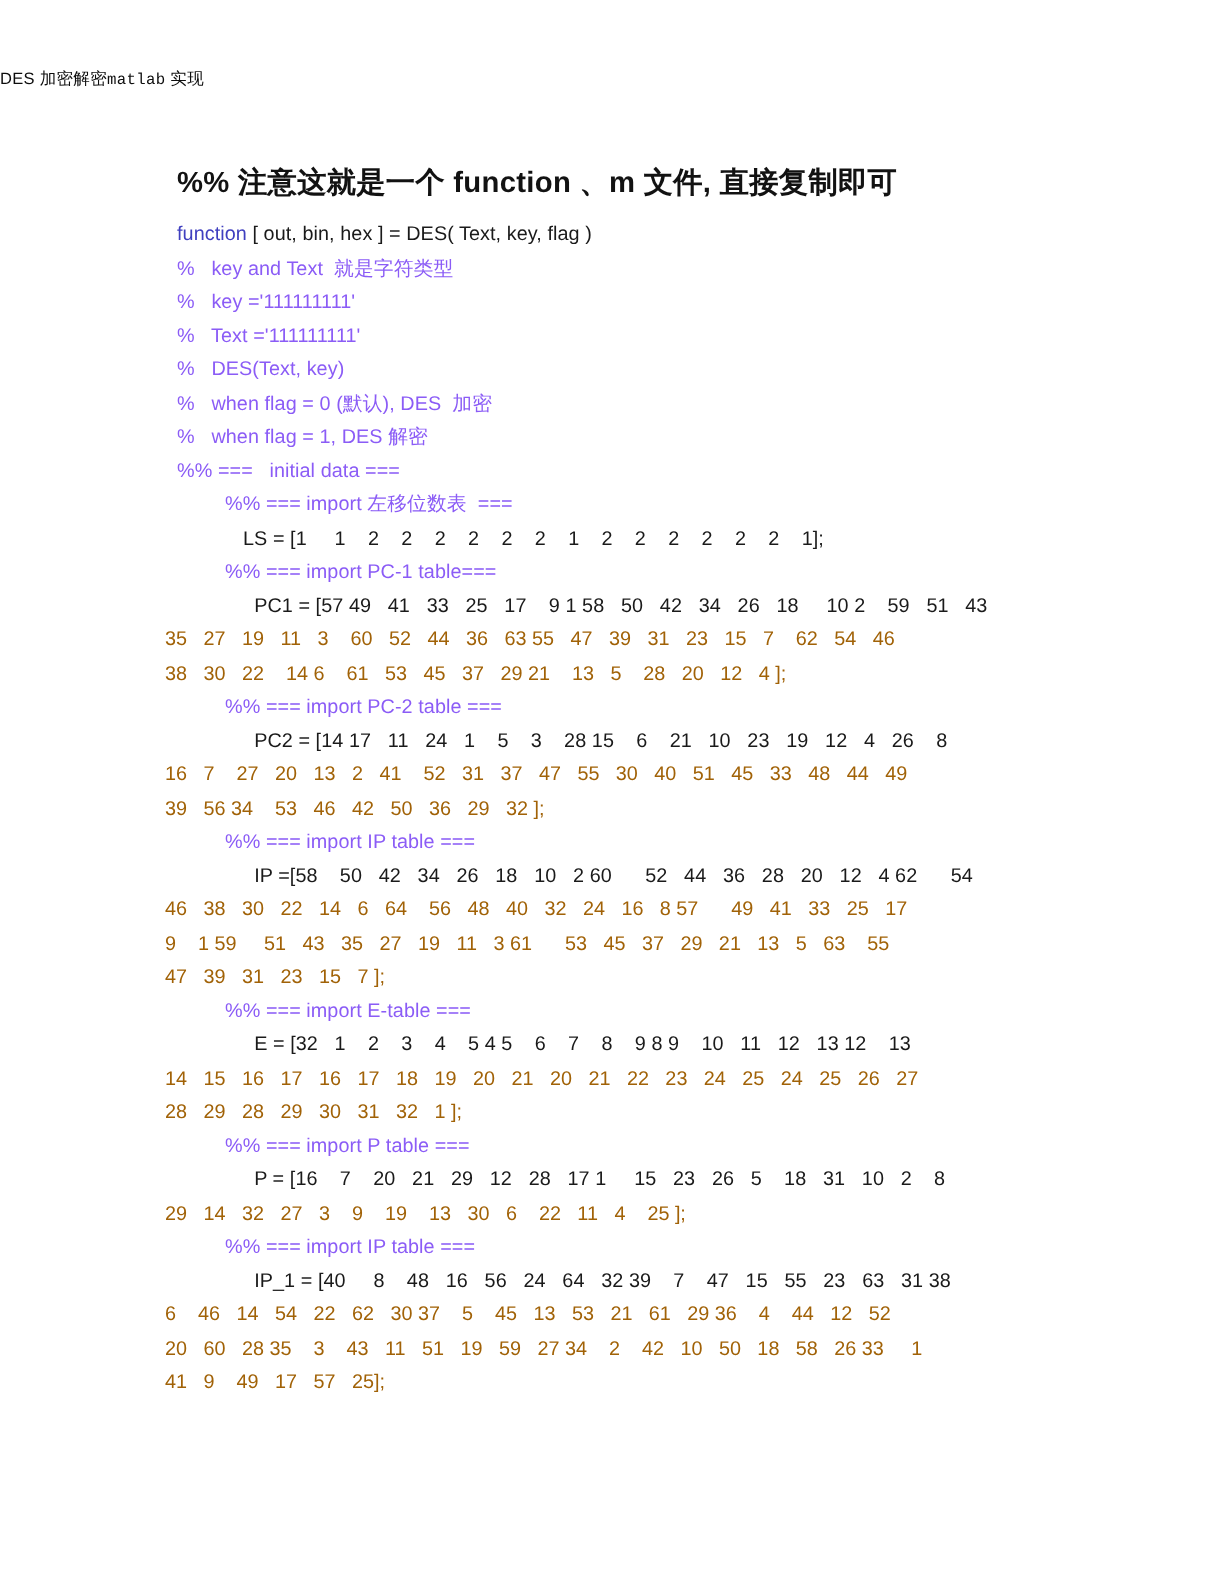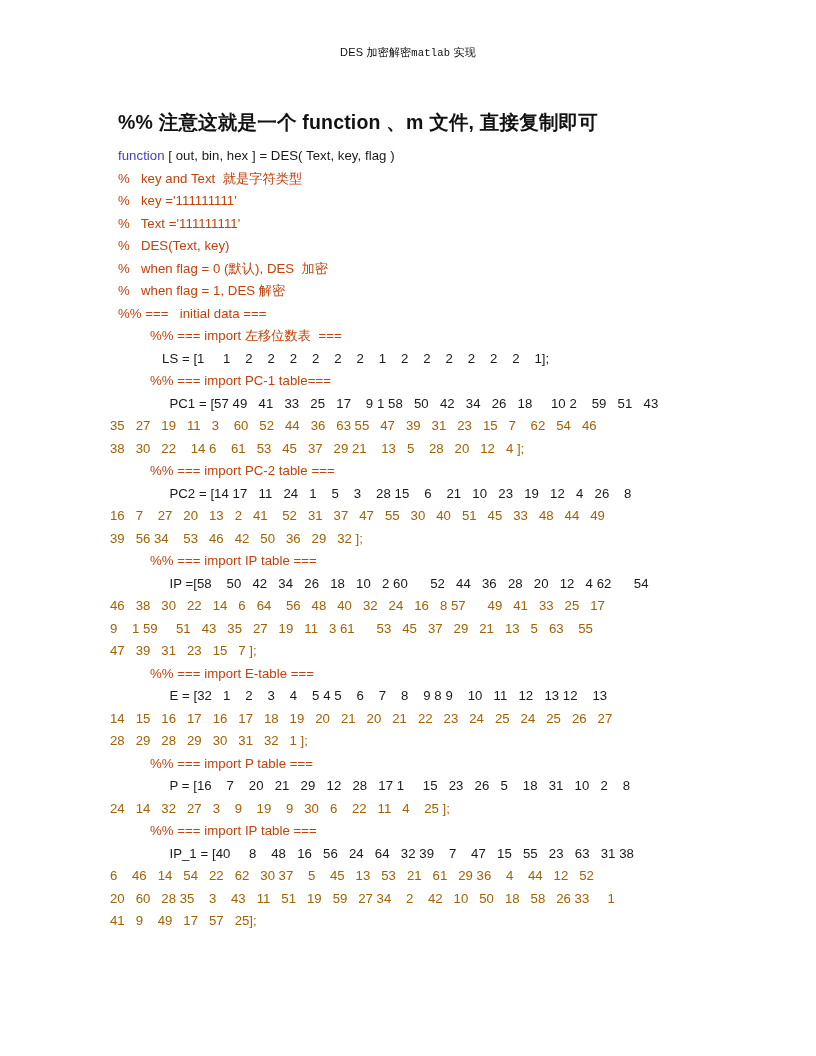--- a/index.html
+++ b/index.html
@@ -20,21 +20,20 @@
     width: 816px;
     height: 1056px;
     background: #ffffff;
     box-sizing: border-box;
   }
   .doc-header {
     position: absolute;
     left: 0;
     top: 45px;
     width: 816px;
-    text-align: center;
     font-size: 11px;
     color: #0d0d0d;
     letter-spacing: 0.2px;
   }
   .doc-header .mono-word {
     font-family: "Liberation Mono", monospace;
     font-size: 10.5px;
   }
   .content {
     position: absolute;
@@ -55,21 +54,21 @@
     font-size: 13.2px;
     line-height: 22.5px;
     color: #1a1a1a;
     white-space: pre;
     letter-spacing: 0.05px;
   }
   .kw {
     color: #3f3fbf;
   }
   .cmt {
-    color: #c2410c;
+    color: #8b5cf6;
   }
   
   .wrap-row {
     font-size: 13.2px;
     line-height: 22.5px;
     color: #a16207;
     white-space: pre;
     margin-left: -8px;
   }
   .ind2 { padding-left: 32px; }
@@ -118,21 +117,21 @@
     <div class="wrap-row">9    1 59     51   43   35   27   19   11   3 61      53   45   37   29   21   13   5   63    55</div>
     <div class="wrap-row">47   39   31   23   15   7 ];</div>
 
     <div class="code-line cmt ind2">%% === import E-table ===</div>
     <div class="code-line ind3">  E = [32   1    2    3    4    5 4 5    6    7    8    9 8 9    10   11   12   13 12    13</div>
     <div class="wrap-row">14   15   16   17   16   17   18   19   20   21   20   21   22   23   24   25   24   25   26   27</div>
     <div class="wrap-row">28   29   28   29   30   31   32   1 ];</div>
 
     <div class="code-line cmt ind2">%% === import P table ===</div>
     <div class="code-line ind3">  P = [16    7    20   21   29   12   28   17 1     15   23   26   5    18   31   10   2    8</div>
-    <div class="wrap-row">24   14   32   27   3    9    19    9   30   6    22   11   4    25 ];</div>
+    <div class="wrap-row">29   14   32   27   3    9    19    13   30   6    22   11   4    25 ];</div>
 
     <div class="code-line cmt ind2">%% === import IP table ===</div>
     <div class="code-line ind3">  IP_1 = [40     8    48   16   56   24   64   32 39    7    47   15   55   23   63   31 38</div>
     <div class="wrap-row">6    46   14   54   22   62   30 37    5    45   13   53   21   61   29 36    4    44   12   52</div>
     <div class="wrap-row">20   60   28 35    3    43   11   51   19   59   27 34    2    42   10   50   18   58   26 33     1</div>
     <div class="wrap-row">41   9    49   17   57   25];</div>
 
   </div>
 </div>
 

